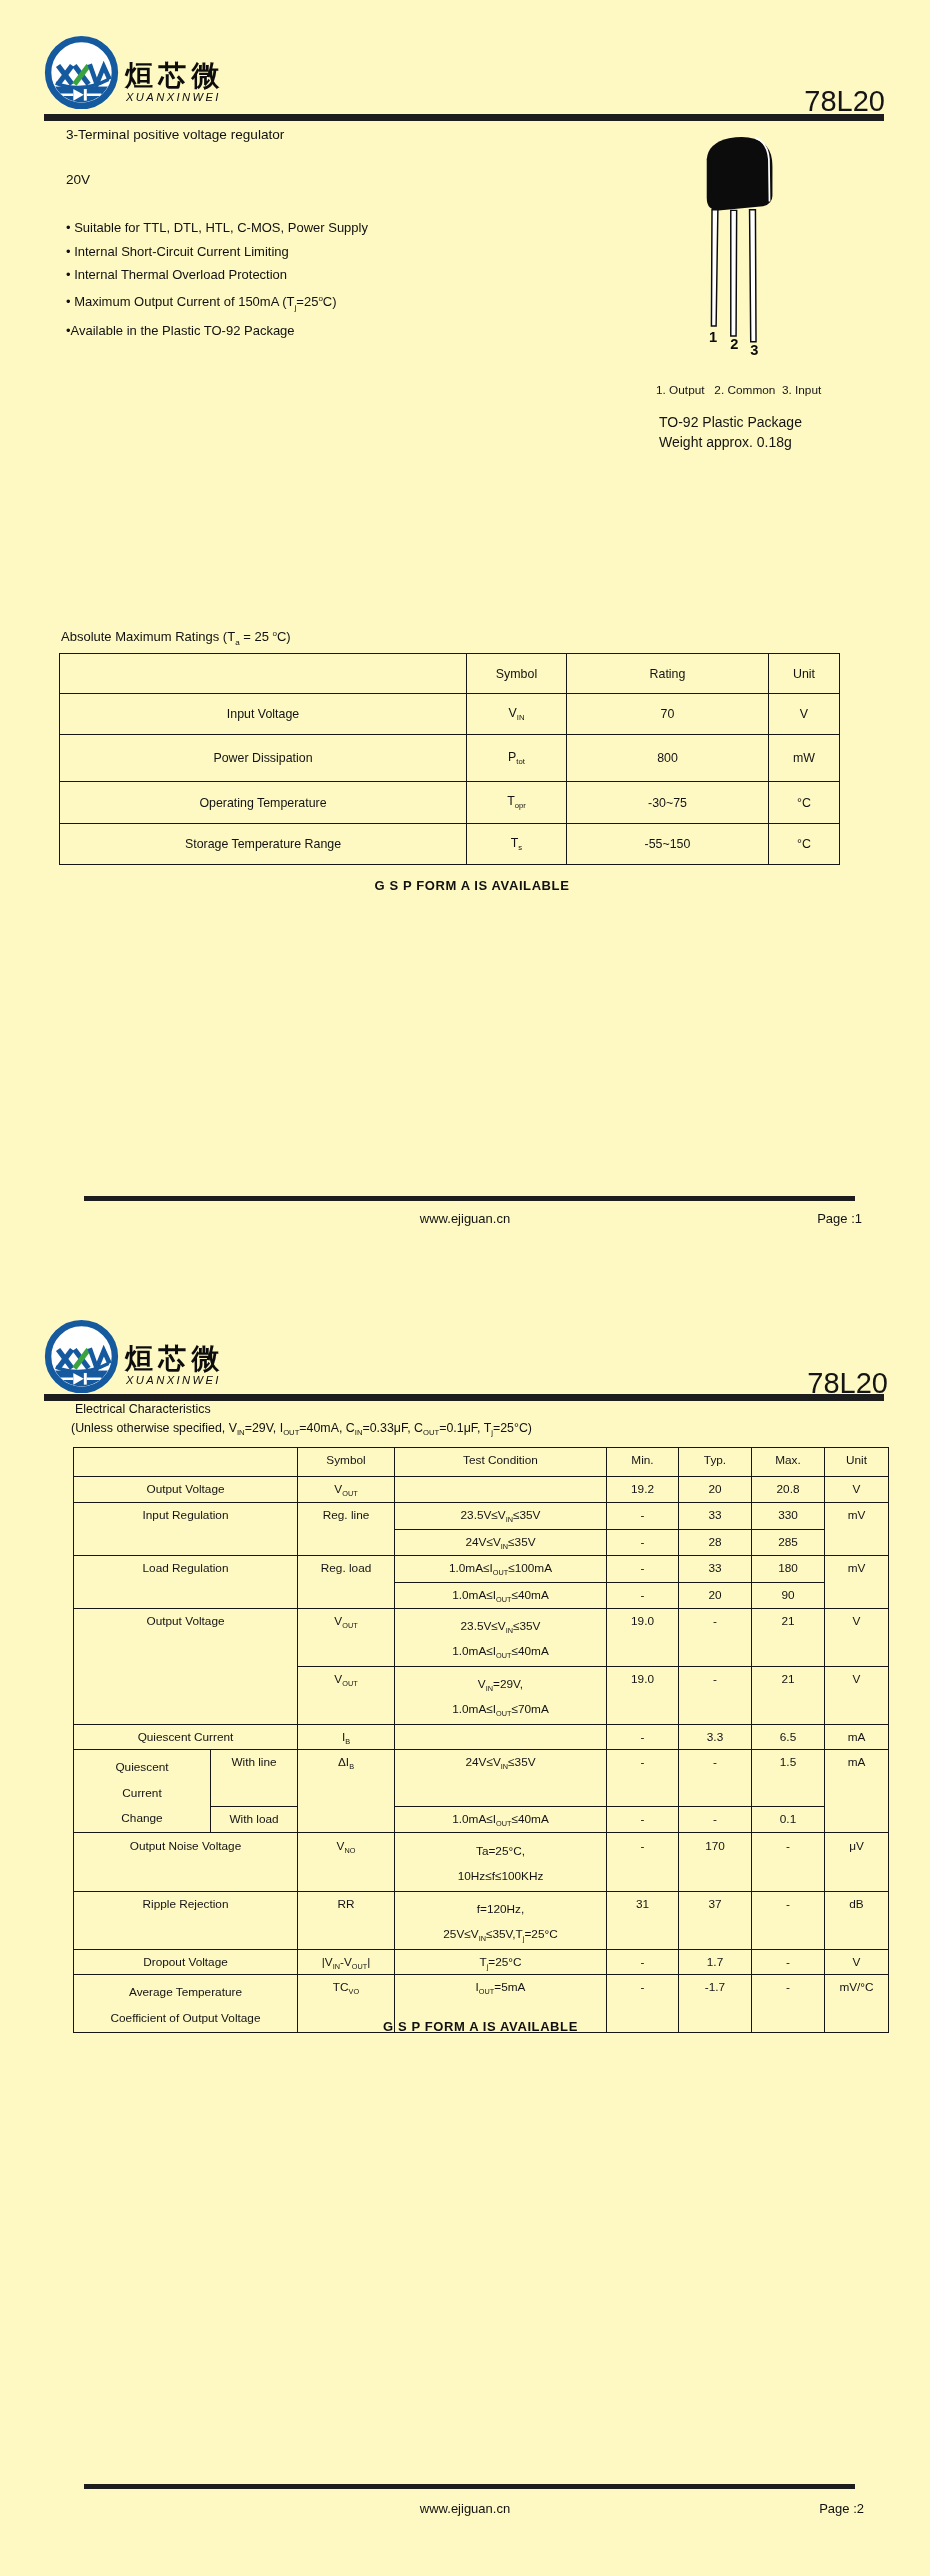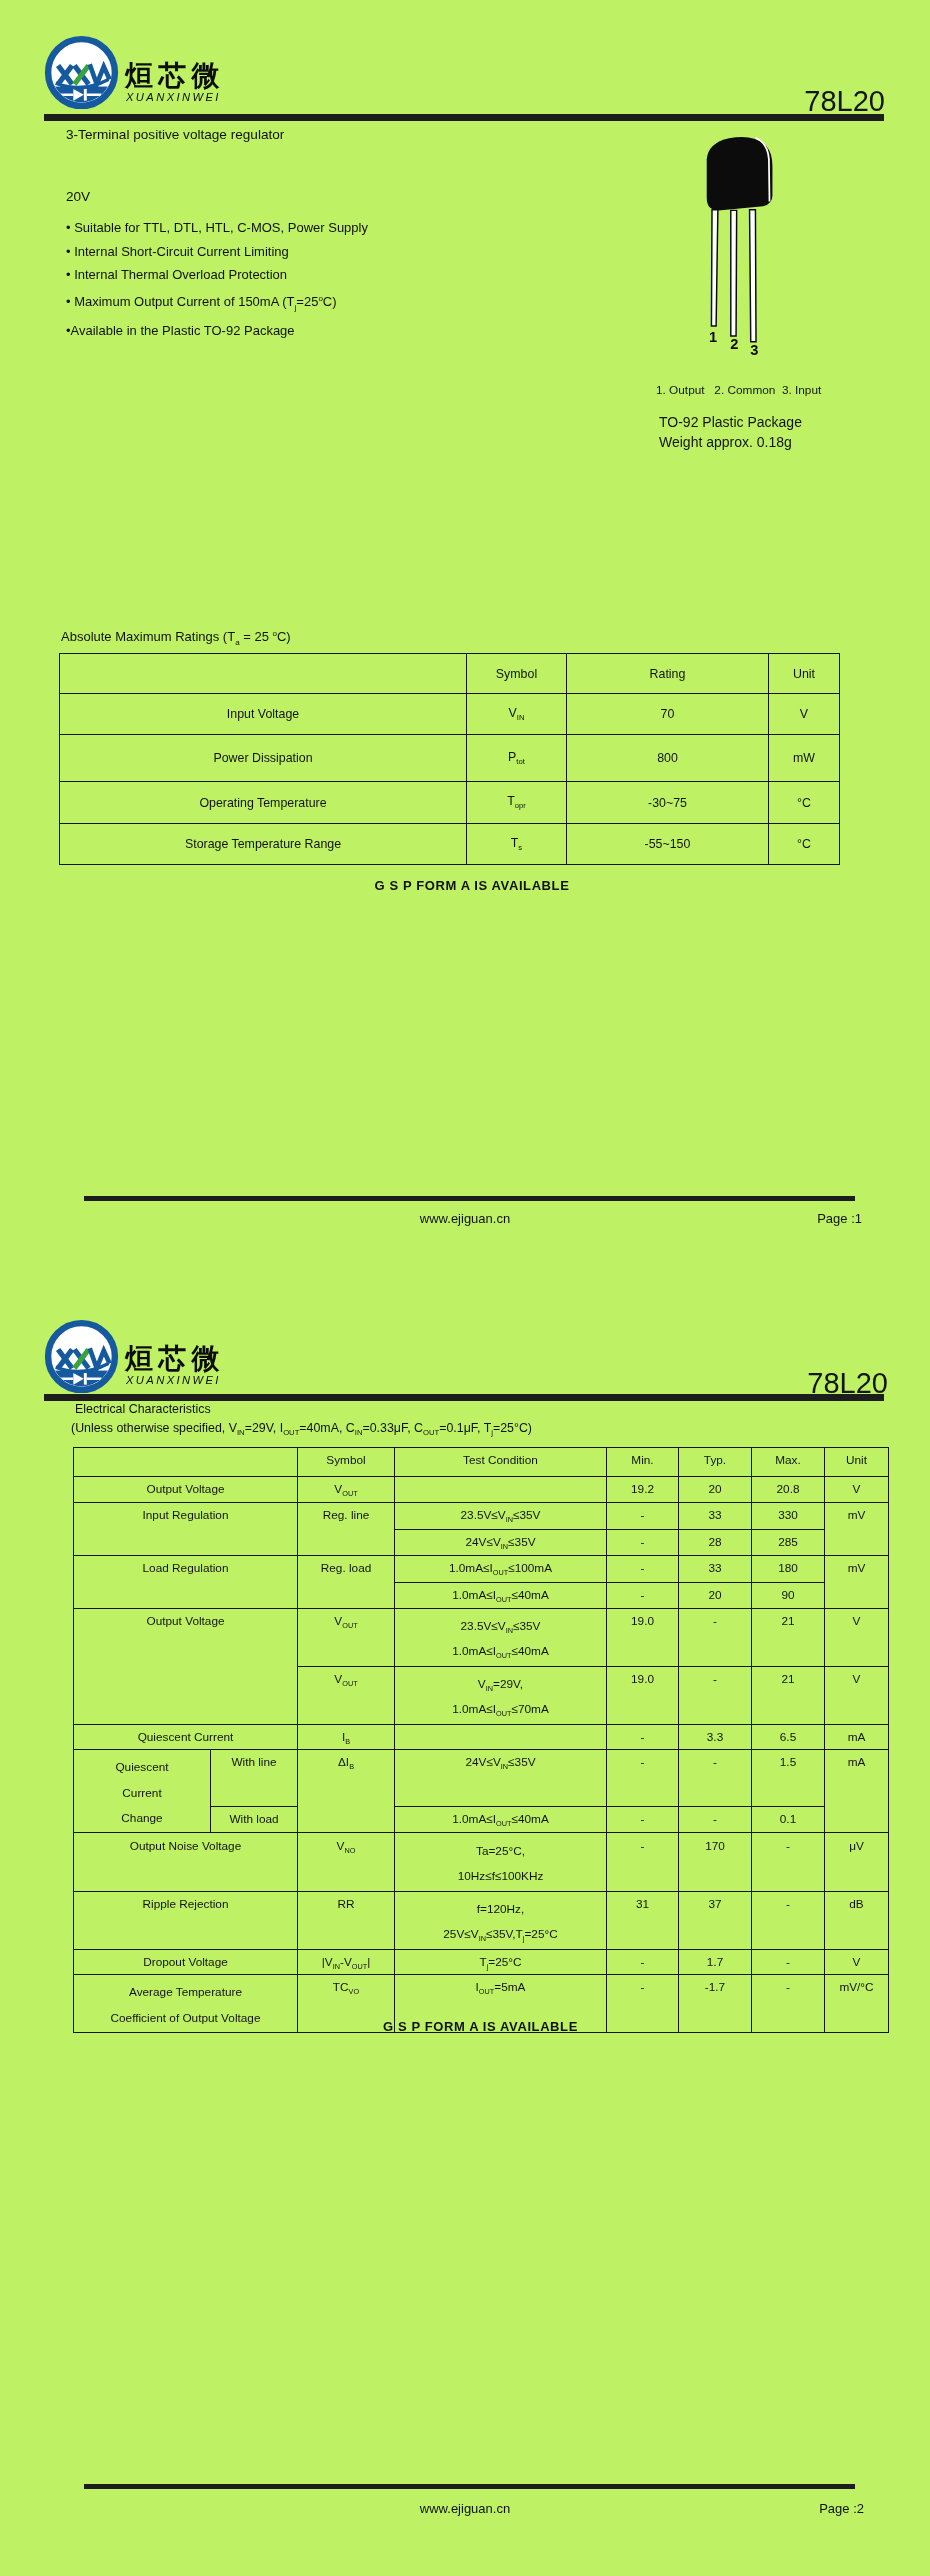--- a/index.html
+++ b/index.html
@@ -1,17 +1,17 @@
 <!DOCTYPE html>
 <html style="font-size:9.4px"><head>
 <meta charset="utf-8">
 <style>
   html,body{margin:0;padding:0;background:#ffffff;}
   body{font-family:"Liberation Sans","DejaVu Sans",sans-serif;color:#111;}
-  .sheet{position:relative;width:930px;height:2576px;background:#bef264;overflow:hidden;}
+  .sheet{position:relative;width:930px;height:2576px;background:#fef9c3;overflow:hidden;}
   .abs{position:absolute;}
   .rule{background:#1d1d1d;}
   .brand-cn{font-size:28px;font-weight:900;letter-spacing:5.3px;color:#0d0d0d;}
   .brand-en{font-size:11.2px;letter-spacing:2.4px;color:#0d0d0d;font-style:italic;}
   .partnum{font-size:29px;color:#151515;}
   .doc-title{font-size:13.6px;font-weight:normal;}
   .body-text{font-size:13.6px;}
   .features{list-style:none;margin:0;padding:0;font-size:13px;}
   .features li{line-height:23.6px;white-space:pre;}
   .pin-caption{font-size:11.8px;white-space:pre;color:#161616;}
@@ -59,21 +59,21 @@
       </g>
       <path d="M78,50 L90,84 L102,54 L112,76" stroke="#15599e" stroke-width="8" fill="none"></path>
       <path d="M20,82 Q64,100 110,76" stroke="#15599e" stroke-width="6" fill="none"></path>
     </svg>
     <div class="abs brand-cn" style="left:125px;top:57px">烜芯微</div>
     <div class="abs brand-en" style="left:126px;top:91px">XUANXINWEI</div>
     <div class="abs partnum" style="right:45px;top:85px">78L20</div>
     <div class="abs rule" style="left:44px;top:114px;width:840px;height:6.5px"></div>
 
     <div class="abs doc-title" style="left:66px;top:127px">3-Terminal positive voltage regulator</div>
-    <div class="abs body-text" style="left:66px;top:189px">20V</div>
+    <div class="abs body-text" style="left:66px;top:172px">20V</div>
     <ul class="abs features" style="left:66px;top:216px">
       <li>• Suitable for TTL, DTL, HTL, C-MOS, Power Supply</li>
       <li>• Internal Short-Circuit Current Limiting</li>
       <li>• Internal Thermal Overload Protection</li>
       <li>• Maximum Output Current of 150mA (T<sub>j</sub>=25<sup>o</sup>C)</li>
       <li>•Available in the Plastic TO-92 Package</li>
     </ul>
 
     <svg class="abs" style="left:695px;top:133px" width="88" height="224" viewBox="0 0 150 380">
       <g>

